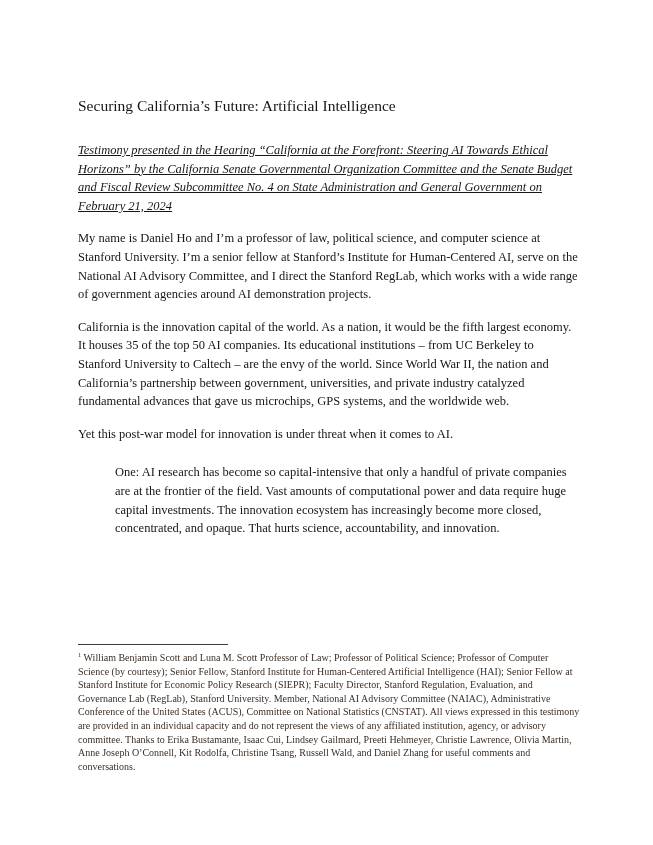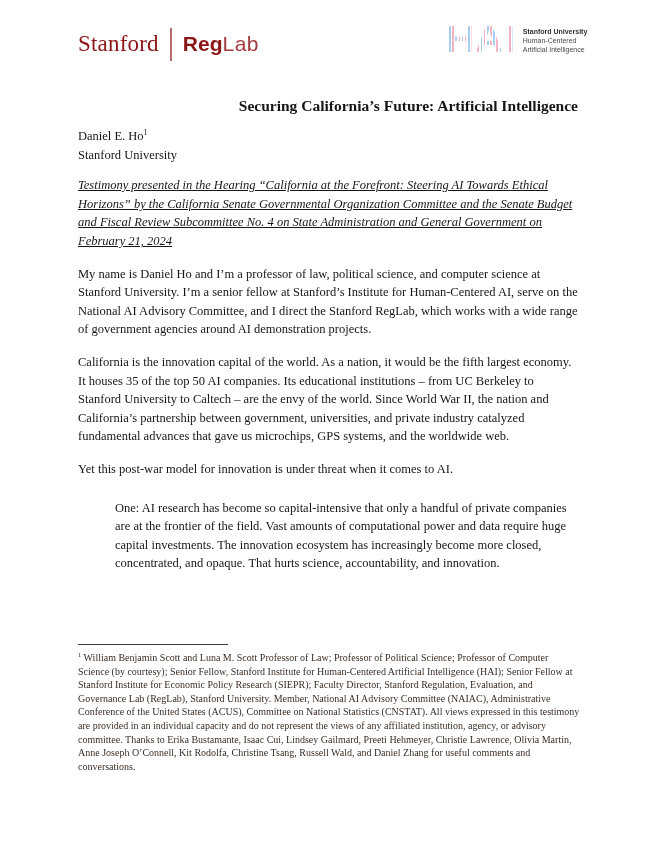--- a/index.html
+++ b/index.html
@@ -59,22 +59,22 @@
     font-size: 7px; line-height: 9px; color: #4a4a4a;
   }
   .hai-text .org-bold { font-weight: 700; color: #333333; }
 
   
   .content {
     position: absolute; left: 78px; top: 96px; width: 500px;
     font-size: 12.5px; line-height: 18.6px;
   }
   .doc-title {
-    font-size: 15.5px; font-weight: 700;
-    margin: 0 0 11px 0; line-height: 20px; text-align: right;
+    font-size: 15.5px; font-weight: 400;
+    margin: 0 0 25px 0; line-height: 20px;
   }
   .author-block { margin: 0 0 12px 0; }
   .author-line, .affil-line { margin: 0; }
   sup { font-size: 8px; line-height: 0; vertical-align: super; }
 
   .hearing-note {
     font-style: italic; margin: 0 0 14px 0; text-decoration: underline;
   }
   .para { margin: 0 0 14px 0; }
   .para.last-gap { margin-bottom: 20px; }
@@ -96,47 +96,25 @@
     font-size: 10px; line-height: 13.6px;
     color: #3a2e26;
   }
   .footnote-text sup { font-size: 6.5px; }
 </style>
 </head>
 <body>
 
 <div class="page">
 
-  <div class="header">
-
-    <div class="logo-left">
-      <span class="stanford-wordmark">Stanford</span>
-      <span class="logo-divider"></span>
-      <span class="reglab-wordmark"><span class="reglab-reg">Reg</span><span class="reglab-lab">Lab</span></span>
-    </div>
-
-    <div class="logo-right">
-      <span class="hai-letters">HAI</span>
-      <span class="hai-text">
-        <span class="org-bold">Stanford University</span><br>
-        <span>Human-Centered</span><br>
-        <span>Artificial Intelligence</span>
-      </span>
-    </div>
-
-  </div>
 
   <div class="content">
 
     <h1 class="doc-title">Securing California’s Future: Artificial Intelligence</h1>
 
-    <div class="author-block">
-      <p class="author-line"><span>Daniel E. Ho</span><sup>1</sup></p>
-      <p class="affil-line">Stanford University</p>
-    </div>
 
     <p class="hearing-note">Testimony presented in the Hearing “California at the Forefront: Steering AI Towards Ethical Horizons” by the California Senate Governmental Organization Committee and the Senate Budget and Fiscal Review Subcommittee No. 4 on State Administration and General Government on February 21, 2024</p>
 
 
     <p class="para">My name is Daniel Ho and I’m a professor of law, political science, and computer science at Stanford University. I’m a senior fellow at Stanford’s Institute for Human-Centered AI, serve on the National AI Advisory Committee, and I direct the Stanford RegLab, which works with a wide range of government agencies around AI demonstration projects.</p>
 
     <p class="para">California is the innovation capital of the world. As a nation, it would be the fifth largest economy. It houses 35 of the top 50 AI companies. Its educational institutions – from UC Berkeley to Stanford University to Caltech – are the envy of the world. Since World War II, the nation and California’s partnership between government, universities, and private industry catalyzed fundamental advances that gave us microchips, GPS systems, and the worldwide web.</p>
 
     <p class="para last-gap">Yet this post-war model for innovation is under threat when it comes to AI.</p>
 

